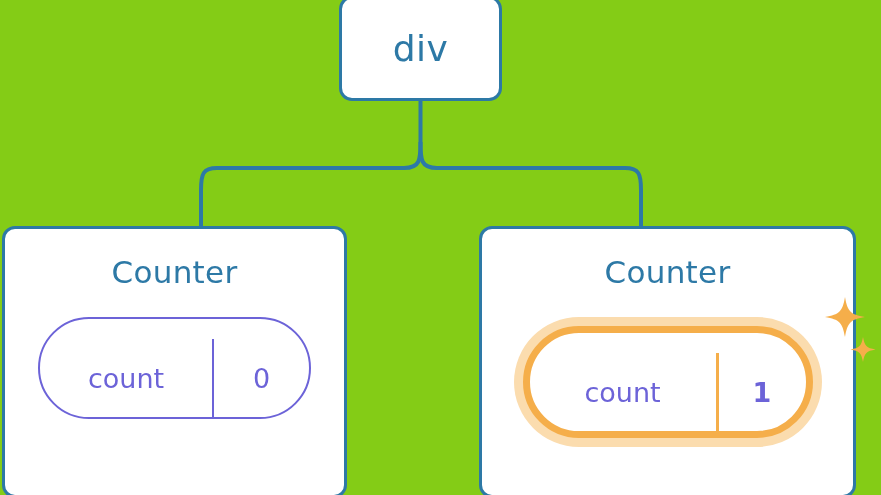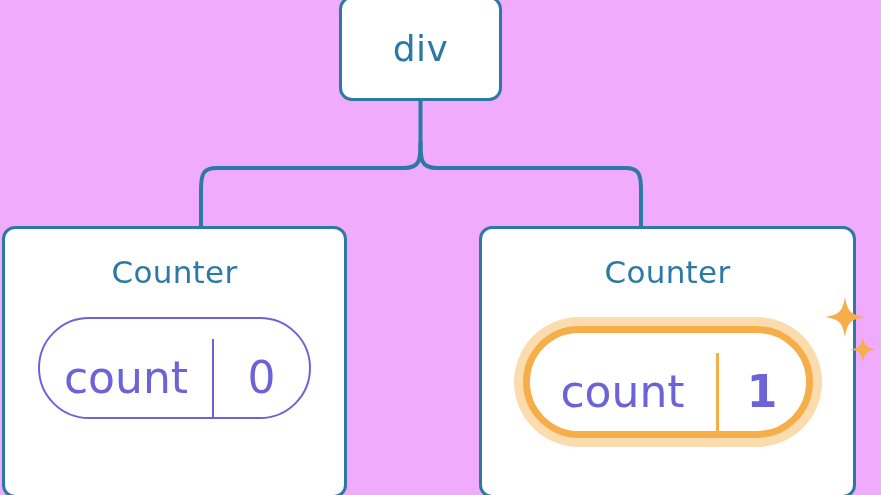--- a/index.html
+++ b/index.html
@@ -10,21 +10,21 @@
     width: 881px;
     height: 495px;
     background: #4a656e;
     font-family: "DejaVu Sans", sans-serif;
     overflow: hidden;
   }
   #stage {
     position: relative;
     width: 881px;
     height: 495px;
-    background: #f0abfc;
+    background: #84cc16;
   }
 
   
   #connectors {
     position: absolute;
     left: 0;
     top: 0;
     width: 881px;
     height: 495px;
     pointer-events: none;
@@ -89,21 +89,21 @@
     height: 102px;
     border: 2px solid #6c63d8;
     border-radius: 51px;
     box-sizing: border-box;
     background: #ffffff;
   }
   .pill-key, .pill-val {
     display: flex;
     align-items: center;
     justify-content: center;
-    font-size: 44px;
+    font-size: 27px;
     color: #6c63d8;
     box-sizing: border-box;
     line-height: 1;
     margin-top: 20px;
   }
   .pill-key { width: 172px; }
   .pill-val { width: 97px; border-left: 2px solid #6c63d8; }
 
   
   .pill-hl-outer {

